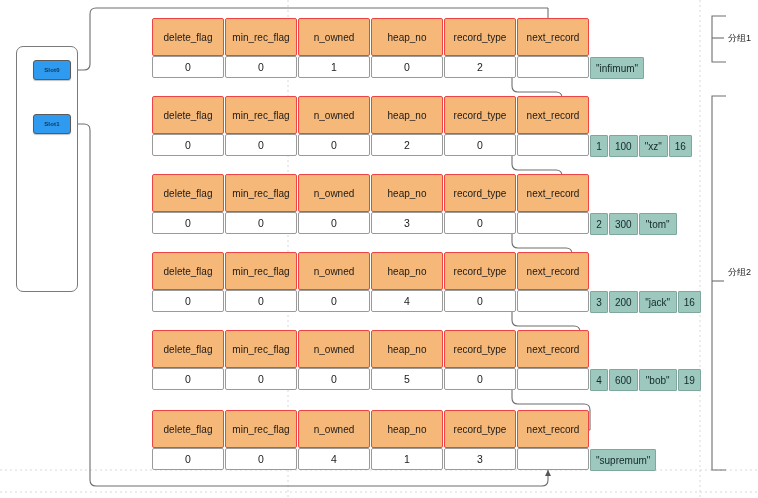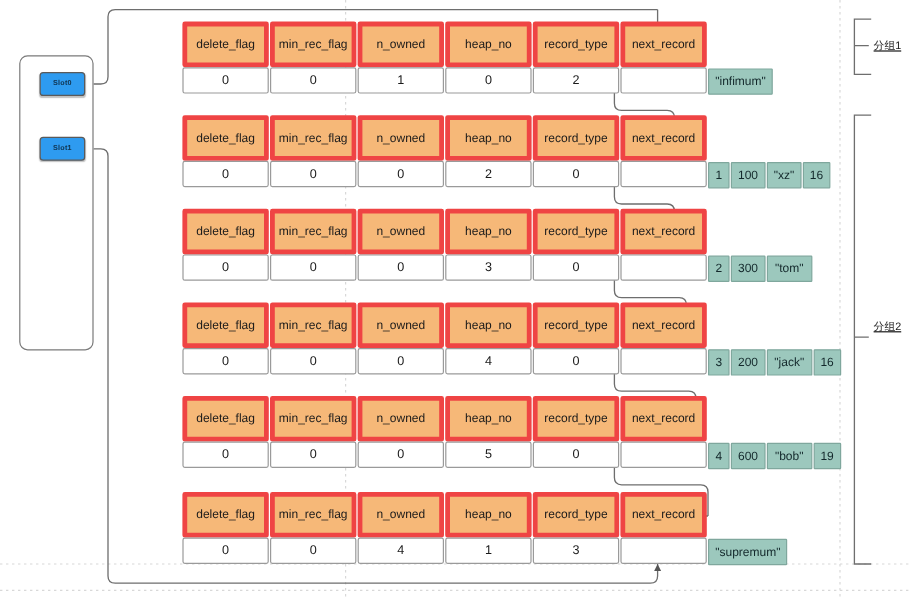--- a/index.html
+++ b/index.html
@@ -43,21 +43,21 @@
     width:72px;height:38px;
     border:1px solid #8e8e8e;
     display:flex;align-items:center;justify-content:center;
     font-size:10.5px;
     color:#1a1a1a;
     background:#ffffff;
     margin-right:-1px;
   }
   .hdr-row .cell{
     background:#f6b878;
-    border:4px solid #ef4444;
+    border:1px solid #ef4444;
     height:38px;
     border-radius:2px;
     margin-right:1px;
     font-size:10px;
   }
   .val-row .cell{
     height:22px;
     border-radius:2px;
     margin-right:1px;
     border:1px solid #9a9a9a;
@@ -81,21 +81,20 @@
     border-radius:1px;
     padding:0 5px;
   }
 
   
   .group-label{
     position:absolute;
     font-size:9px;
     color:#1a1a1a;
     white-space:nowrap;
-    text-decoration:underline;
   }
 </style>
 </head>
 <body>
 
 <div id="canvas">
 
   <svg id="wires" viewBox="0 0 758 498" xmlns="http://www.w3.org/2000/svg">
     <defs>
       <marker id="arrow" markerWidth="7" markerHeight="7" refX="6" refY="3" orient="auto" markerUnits="userSpaceOnUse">

